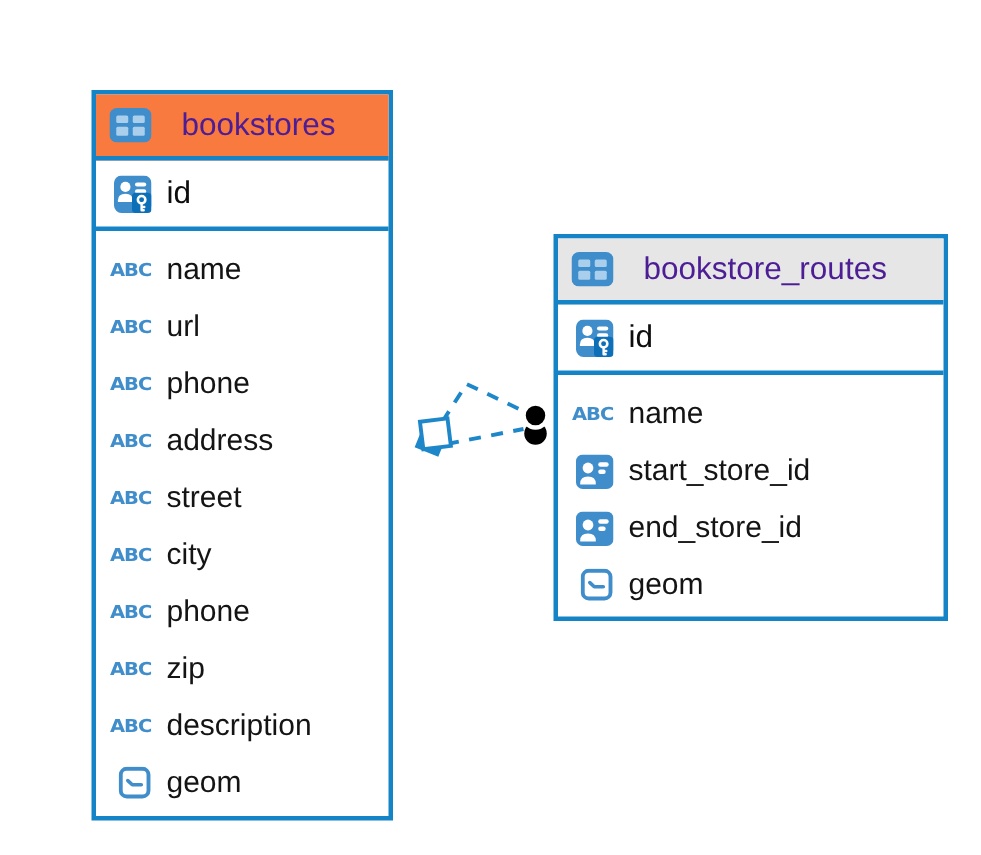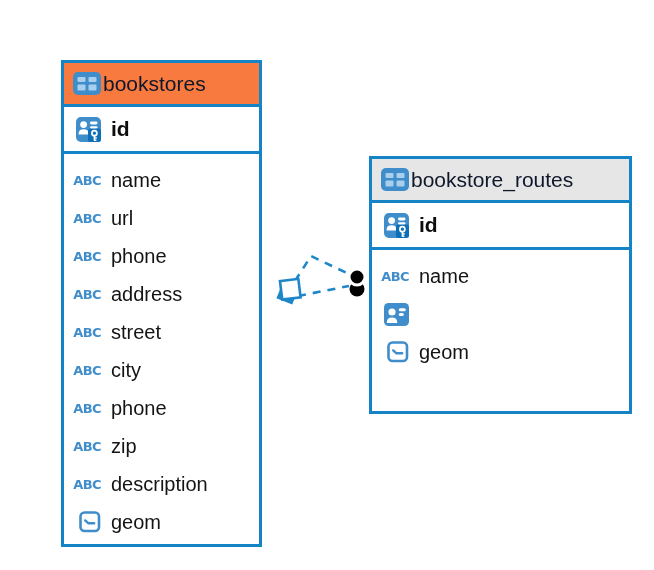--- a/index.html
+++ b/index.html
@@ -5,32 +5,32 @@
   html,body { margin:0; padding:0; background:#ffffff; }
   .canvas {
     position:relative; width:654px; height:570px; background:#ffffff;
     font-family:"Liberation Sans", sans-serif; overflow:hidden;
   }
   .table {
     position:absolute; background:#ffffff;
     border:3px solid #1584c7; box-sizing:border-box;
   }
   .t-header {
-    height:44px; display:flex; align-items:center; gap:2px;
+    height:44px; display:flex; align-items:center; gap:20px;
     padding:0 8px 0 9px; box-sizing:border-box;
     border-bottom:3px solid #1584c7;
-    font-size:21px; font-weight:500; color:#0f172a; white-space:nowrap;
+    font-size:21px; font-weight:500; color:#4c1d95; white-space:nowrap;
   }
   .t-header.orange { background:#f87a3e; }
   .t-header.gray   { background:#e6e6e6; }
   .pk-row {
     height:47px; display:flex; align-items:center; gap:10px;
     padding:0 9px; box-sizing:border-box;
     border-bottom:3px solid #1584c7;
-    font-size:21px; font-weight:700; color:#0d0d0d;
+    font-size:21px; font-weight:400; color:#0d0d0d;
   }
   .cols { padding-top:7px; }
   .col-row {
     height:38px; display:flex; align-items:center; gap:10px;
     padding:0 9px; font-size:20px; color:#141414; white-space:nowrap;
   }
   .ic { width:28px; flex:0 0 28px; display:flex; align-items:center; justify-content:flex-end; }
   .abc {
     color:#3f8dca; font-weight:800; font-size:13px; letter-spacing:-0.6px;
     font-family:"DejaVu Sans", sans-serif; transform:scaleY(0.92);
@@ -178,20 +178,29 @@
             <span class="abc">ABC</span>
           </span>
         <span>name</span>
       </div>
       <div class="col-row">
         <span class="ic">
             <svg width="25" height="23">
               <use href="#def-fk-icon"></use>
             </svg>
           </span>
+        <span>start_store_id</span>
+      </div>
+      <div class="col-row">
+        <span class="ic">
+            <svg width="25" height="23">
+              <use href="#def-fk-icon"></use>
+            </svg>
+          </span>
+        <span>end_store_id</span>
       </div>
       <div class="col-row">
         <span class="ic">
             <svg width="22" height="22">
               <use href="#def-geom-icon"></use>
             </svg>
           </span>
         <span>geom</span>
       </div>
     </div>

